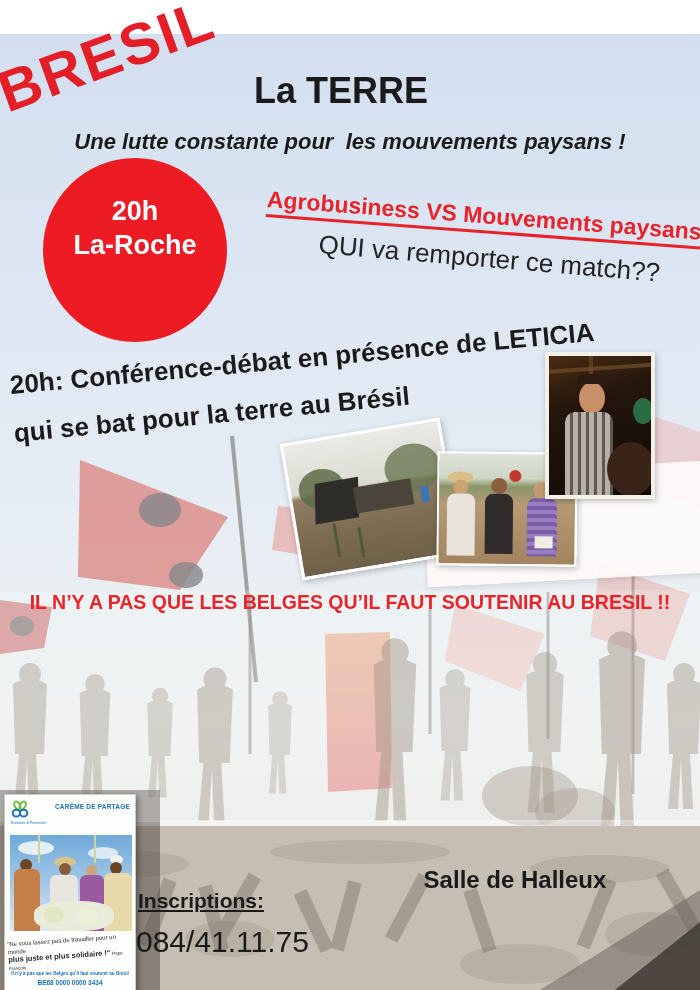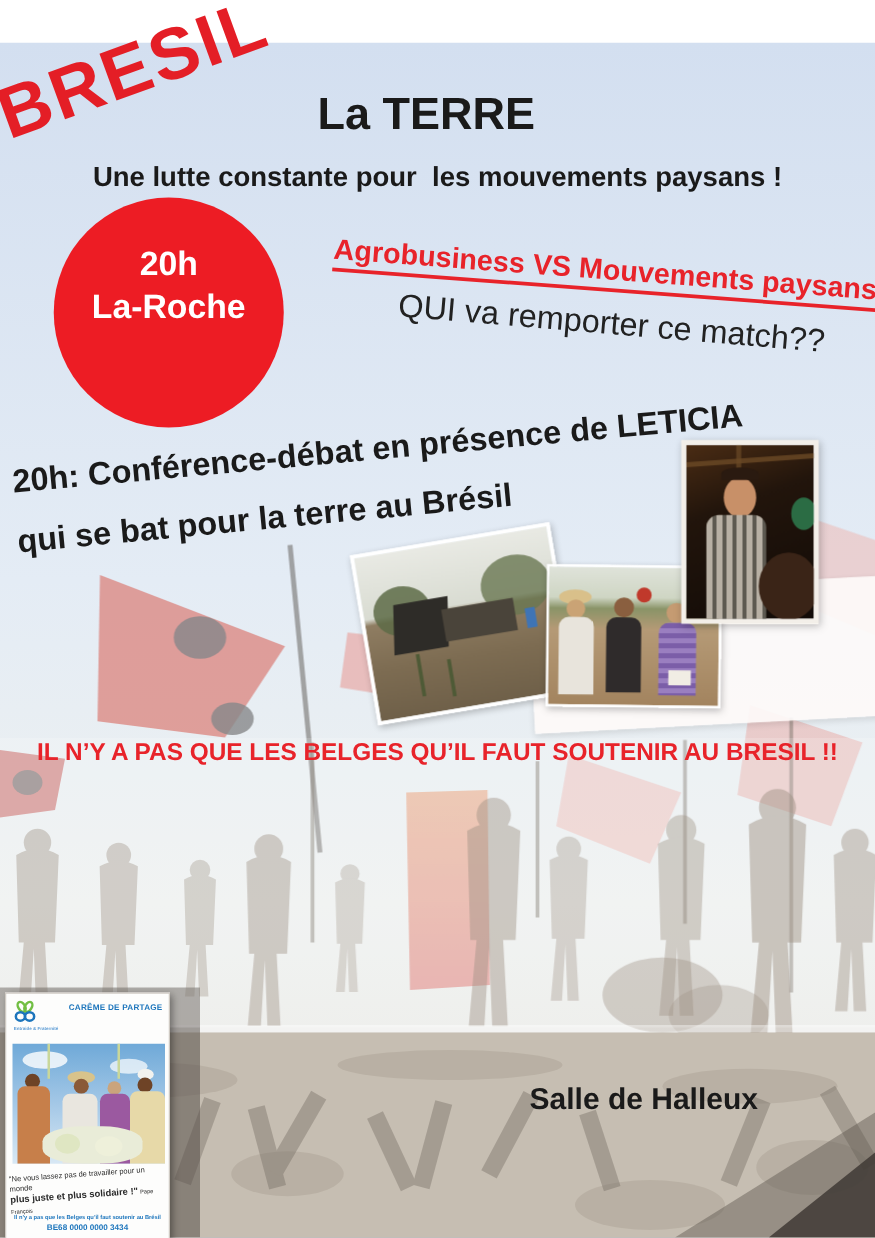--- a/index.html
+++ b/index.html
@@ -14,21 +14,21 @@
   #bg-svg{position:absolute;left:0;top:34px;width:700px;height:956px;z-index:1;}
   
   .bresil{
     left:12px;top:58px;font-size:58px;font-weight:bold;color:#e41e26;
     transform:rotate(-20deg);transform-origin:0 100%;letter-spacing:2px;
     white-space:nowrap;z-index:5;
   }
   .la-terre{left:254px;top:70px;font-size:36px;font-weight:bold;z-index:5;}
   .subtitle{
     left:0;right:0;top:129px;text-align:center;font-size:22px;font-weight:bold;
-    white-space:pre;z-index:5;
+    white-space:pre;z-index:5;font-style:italic;
   }
   .date-badge{
     left:43px;top:158px;width:184px;height:184px;border-radius:50%;
     background:#ed1c24;z-index:5;color:#fff;font-weight:bold;font-size:27px;
     text-align:center;padding-top:36px;line-height:34px;
   }
   .agro{
     left:268px;top:186px;transform:rotate(4.3deg);transform-origin:0 0;
     font-size:23px;font-weight:bold;color:#e8232a;white-space:nowrap;
     border-bottom:3px solid #e8232a;padding-bottom:1px;z-index:5;
@@ -258,18 +258,20 @@
 
     <div class="m-quote">
       <span class="q1">"Ne vous lassez pas de travailler pour un monde</span><br>
       <span class="q2">plus juste et plus solidaire !"</span>
       <span class="q-author">Pape François</span>
     </div>
     <div class="m-footer">Il n’y a pas que les Belges qu’il faut soutenir au Brésil</div>
     <div class="m-account">BE68 0000 0000 3434</div>
   </div>
 
+  <div class="abs inscriptions">Inscriptions:</div>
+  <div class="abs phone">084/41.11.75</div>
 
   <div class="abs venue">
     <div>Salle de Halleux</div>
   </div>
 
 </div>
 
 </body></html>

